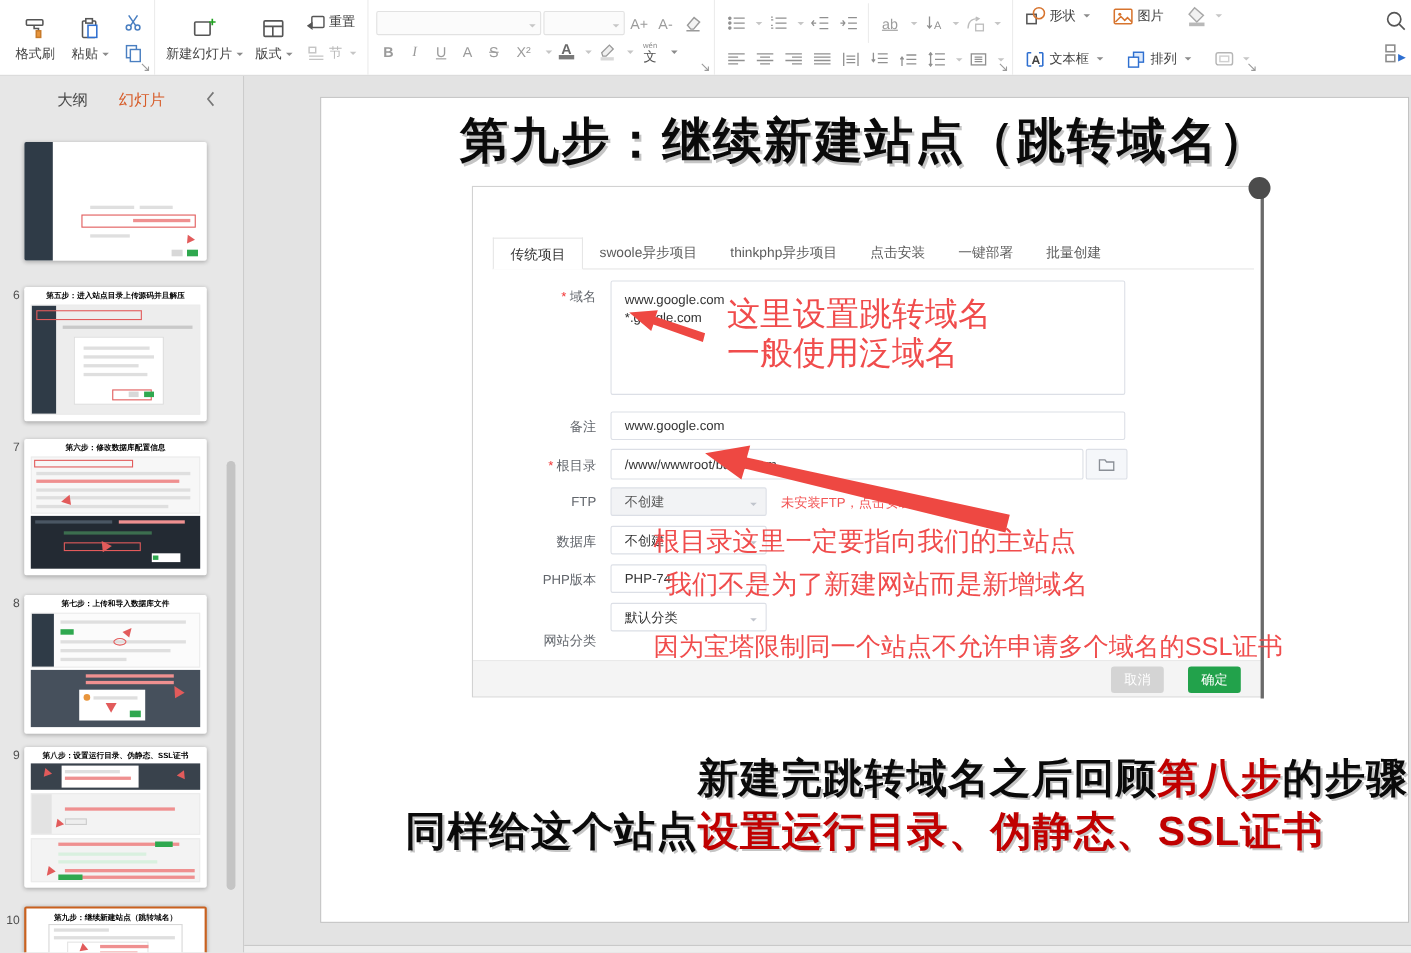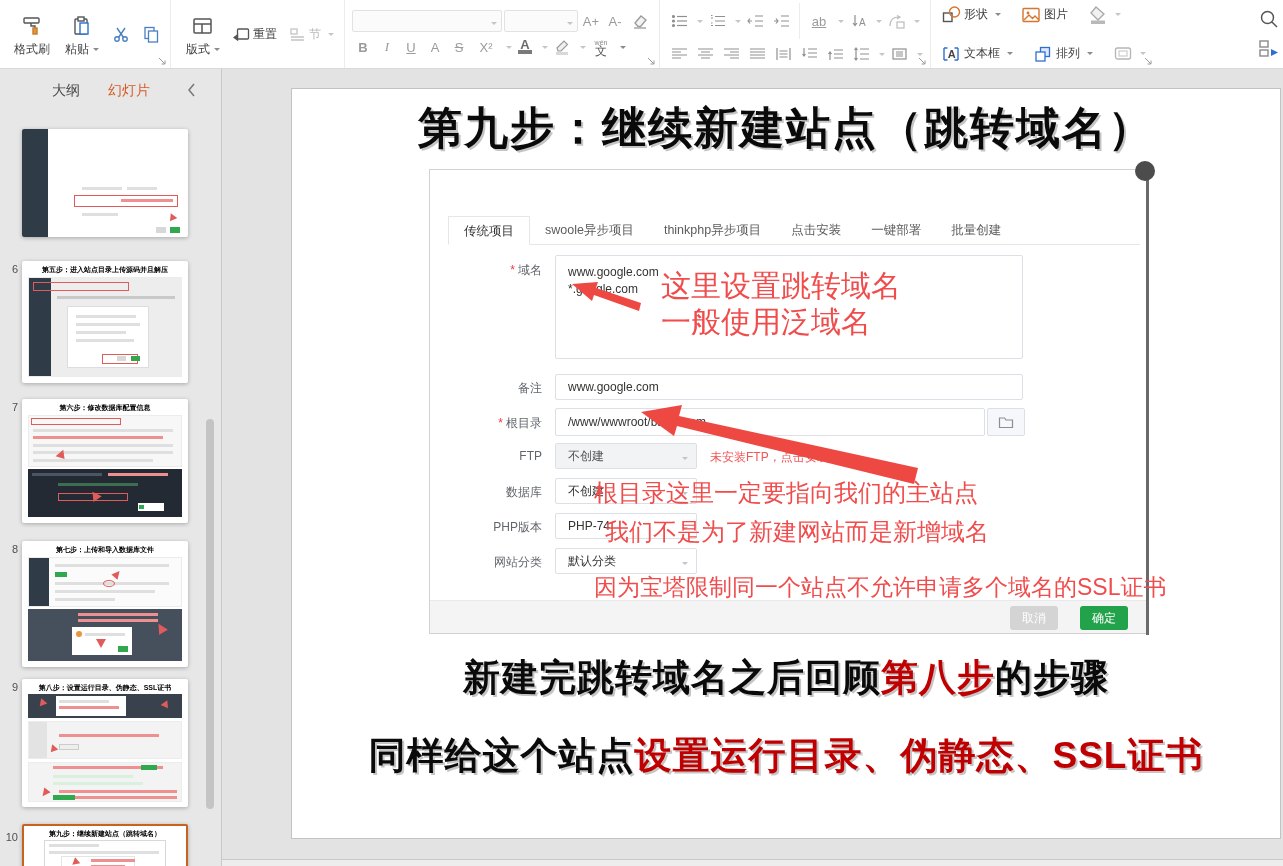--- a/index.html
+++ b/index.html
@@ -12,21 +12,21 @@
     border-bottom:1px solid #d9d9d9; display:flex; align-items:stretch; z-index:20; }
   .rgroup { position:relative; display:flex; align-items:center; padding:0 7px; }
   .rgroup + .rgroup { border-left:1px solid #ececec; }
   .bigbtn { display:flex; flex-direction:column; align-items:center; justify-content:center;
     min-width:50px; height:62px; cursor:pointer; }
   .bigbtn .bicon { height:30px; display:flex; align-items:center; justify-content:center; }
   .blabel { font-size:12px; color:#424242; white-space:nowrap; display:flex; align-items:center; }
   .car { display:inline-block; width:0; height:0; border:3.5px solid transparent;
     border-top-color:#8b8b8b; margin-left:4px; margin-top:3px; }
   .car.lt { border-top-color:#c6c6c6; }
-  .minicol { display:flex; justify-content:space-between; gap:6px; margin-left:2px;font-family:Liberation Serif, serif; }
+  .minicol { display:flex; flex-direction:column; justify-content:space-between; gap:6px; margin-left:2px;font-family:Liberation Serif, serif; }
   .sbtn { display:flex; align-items:center; gap:3px; font-size:12px; color:#424242;
     height:22px; padding:0 3px; cursor:pointer; }
   .launch { position:absolute; right:3px; bottom:2px; }
   .tworow { display:flex; flex-direction:column; justify-content:center; gap:4px; }
   .irow { display:flex; align-items:center; gap:2px; }
   .combo { height:22px; border:1px solid #e2e2e2; border-radius:2px; background:#fbfbfb;
     position:relative; }
   .combo .car { position:absolute; right:4px; top:8px; }
   .ltr { font-size:13px; color:#9b9b9b; width:22px; height:22px; display:flex;
     align-items:center; justify-content:center; cursor:pointer; }
@@ -112,21 +112,21 @@
   
   .ann { position:absolute; color:#f04c4c; z-index:6; white-space:nowrap; }
   .ann.big { font-size:30px; line-height:34px; }
   .ann.mid { font-size:24px; line-height:30px; }
   .ann.ssl { font-size:23px; }
   .arrows { position:absolute; left:0; top:0; z-index:5; pointer-events:none; }
 
   
   .sfoot { position:absolute; width:100%; text-align:center; font-weight:900;
     letter-spacing:1px; text-shadow:2px 2px 0 rgba(90,90,90,.35); z-index:2; }
-  .sfoot1 { top:564px; font-size:37px; }
+  .sfoot1 { top:594px; font-size:37px;text-align:right; }
   .sfoot2 { top:642px; font-size:37px; }
   .sfoot .blk { color:#0a0a0a; }
   .sfoot .red { color:#c00000; }
 
   
   .t10ttl { font-size:7px; font-weight:bold; text-align:center; padding-top:3px; color:#000; white-space:nowrap; }
   svg { display:block; }
 </style>
 </head>
 <body>
@@ -176,20 +176,32 @@
       </div>
       <span class="launch">
         <svg width="9" height="9" viewBox="0 0 9 9" stroke="#9a9a9a" fill="none">
             <path d="M1 1l6 6M7 3.5V7H3.5"></path>
           </svg>
         </span>
     </div>
 
 
     <div class="rgroup">
+      <div class="bigbtn" style="min-width:76px">
+        <span class="bicon">
+          <svg width="24" height="24" viewBox="0 0 24 24" fill="none" stroke="#555" stroke-width="1.5">
+            <rect x="3" y="6" width="14" height="12" rx="1"></rect>
+            <path d="M19 3v6M16 6h6" stroke="#21a121"></path>
+          </svg>
+          </span>
+        <span class="blabel">
+            <span>新建幻灯片</span>
+            <i class="car"></i>
+          </span>
+      </div>
       <div class="bigbtn">
         <span class="bicon">
           <svg width="24" height="24" viewBox="0 0 24 24" fill="none" stroke="#555" stroke-width="1.5">
             <rect x="3" y="5" width="17" height="14" rx="1"></rect>
               <path d="M3 10h17M11 10v9"></path>
           </svg>
           </span>
         <span class="blabel">
             <span>版式</span>
             <i class="car"></i>
@@ -627,21 +639,21 @@
         <span class="flabel" style="top:279px">FTP</span>
         <div class="tbox dselect gray" style="top:273px"><span>不创建</span><i class="car"></i></div>
         <span class="fwarn" style="top:279px">未安装FTP，点击安装</span>
 
         <span class="flabel" style="top:314px">数据库</span>
         <div class="tbox dselect" style="top:308px"><span>不创建</span><i class="car"></i></div>
 
         <span class="flabel" style="top:349px">PHP版本</span>
         <div class="tbox dselect" style="top:343px"><span>PHP-74</span><i class="car"></i></div>
 
-        <span class="flabel" style="top:384px">网站分类</span>
+        <span class="flabel" style="top:404px">网站分类</span>
         <div class="tbox dselect" style="top:378px"><span>默认分类</span><i class="car"></i></div>
 
         <div class="dfoot">
           <span class="btn-cancel">取消</span>
           <span class="btn-ok">确定</span>
         </div>
 
         <div class="shotbar"></div>
         <div class="shotdot"></div>
       </div>

